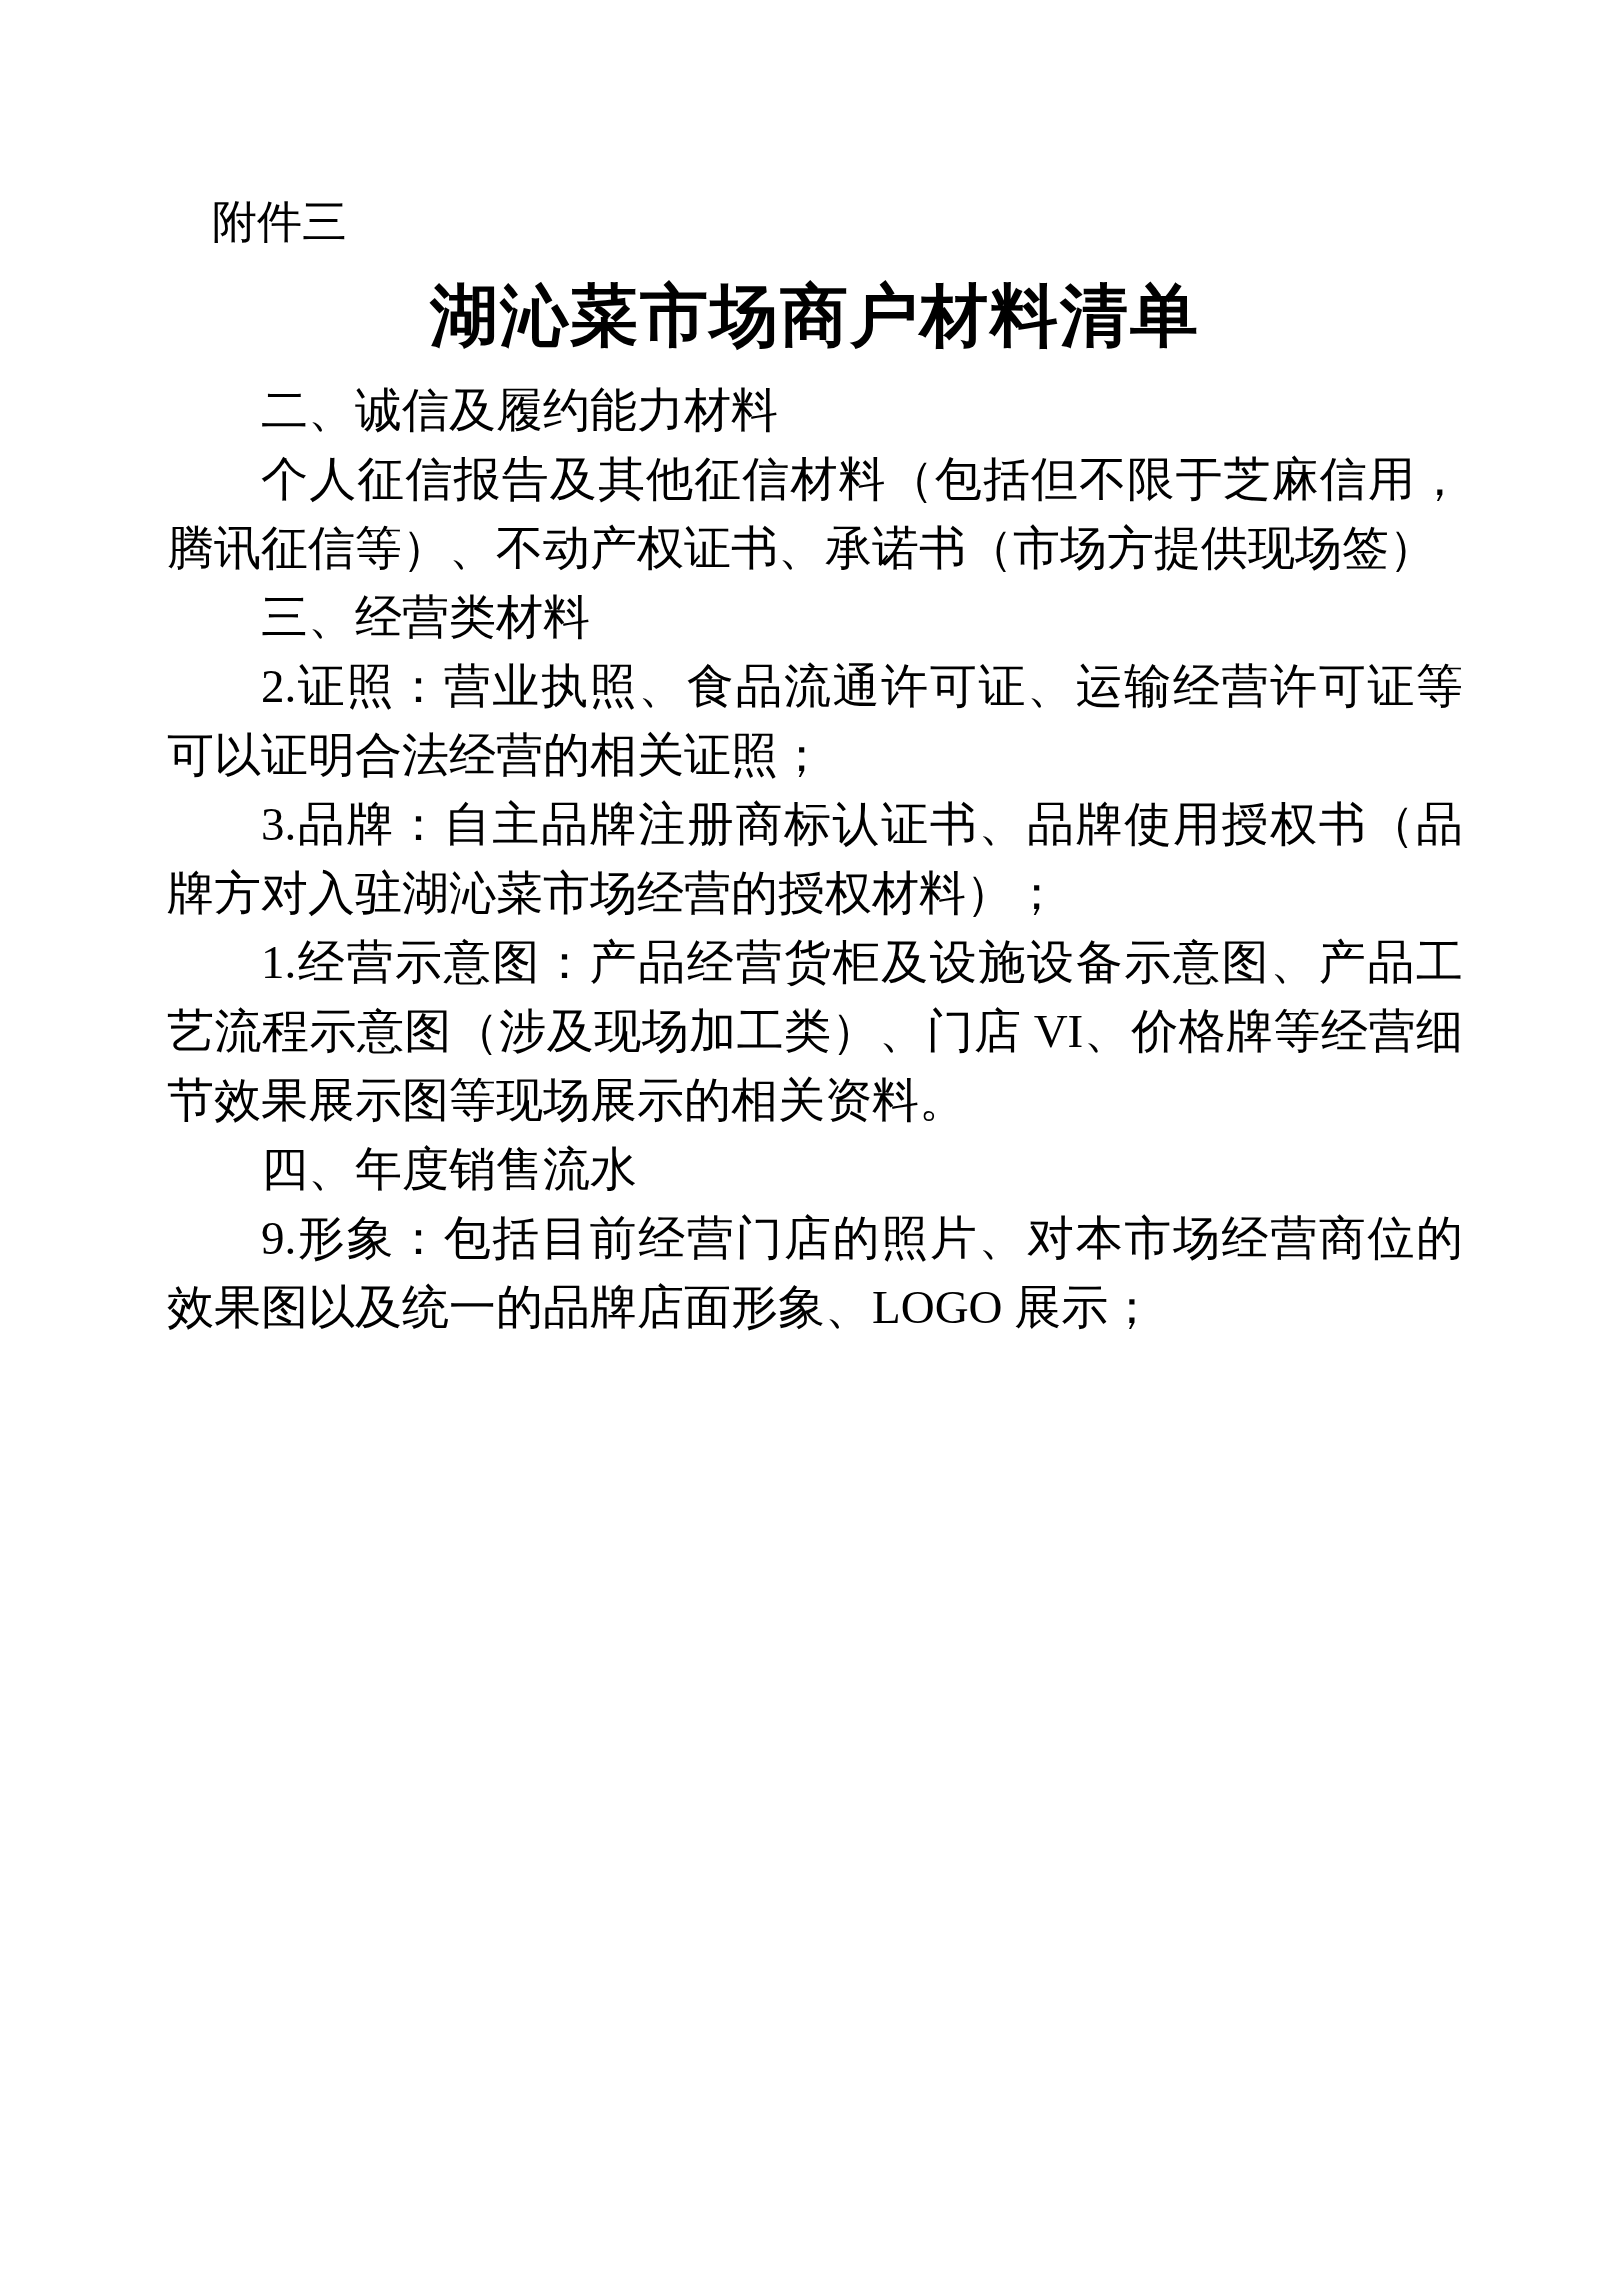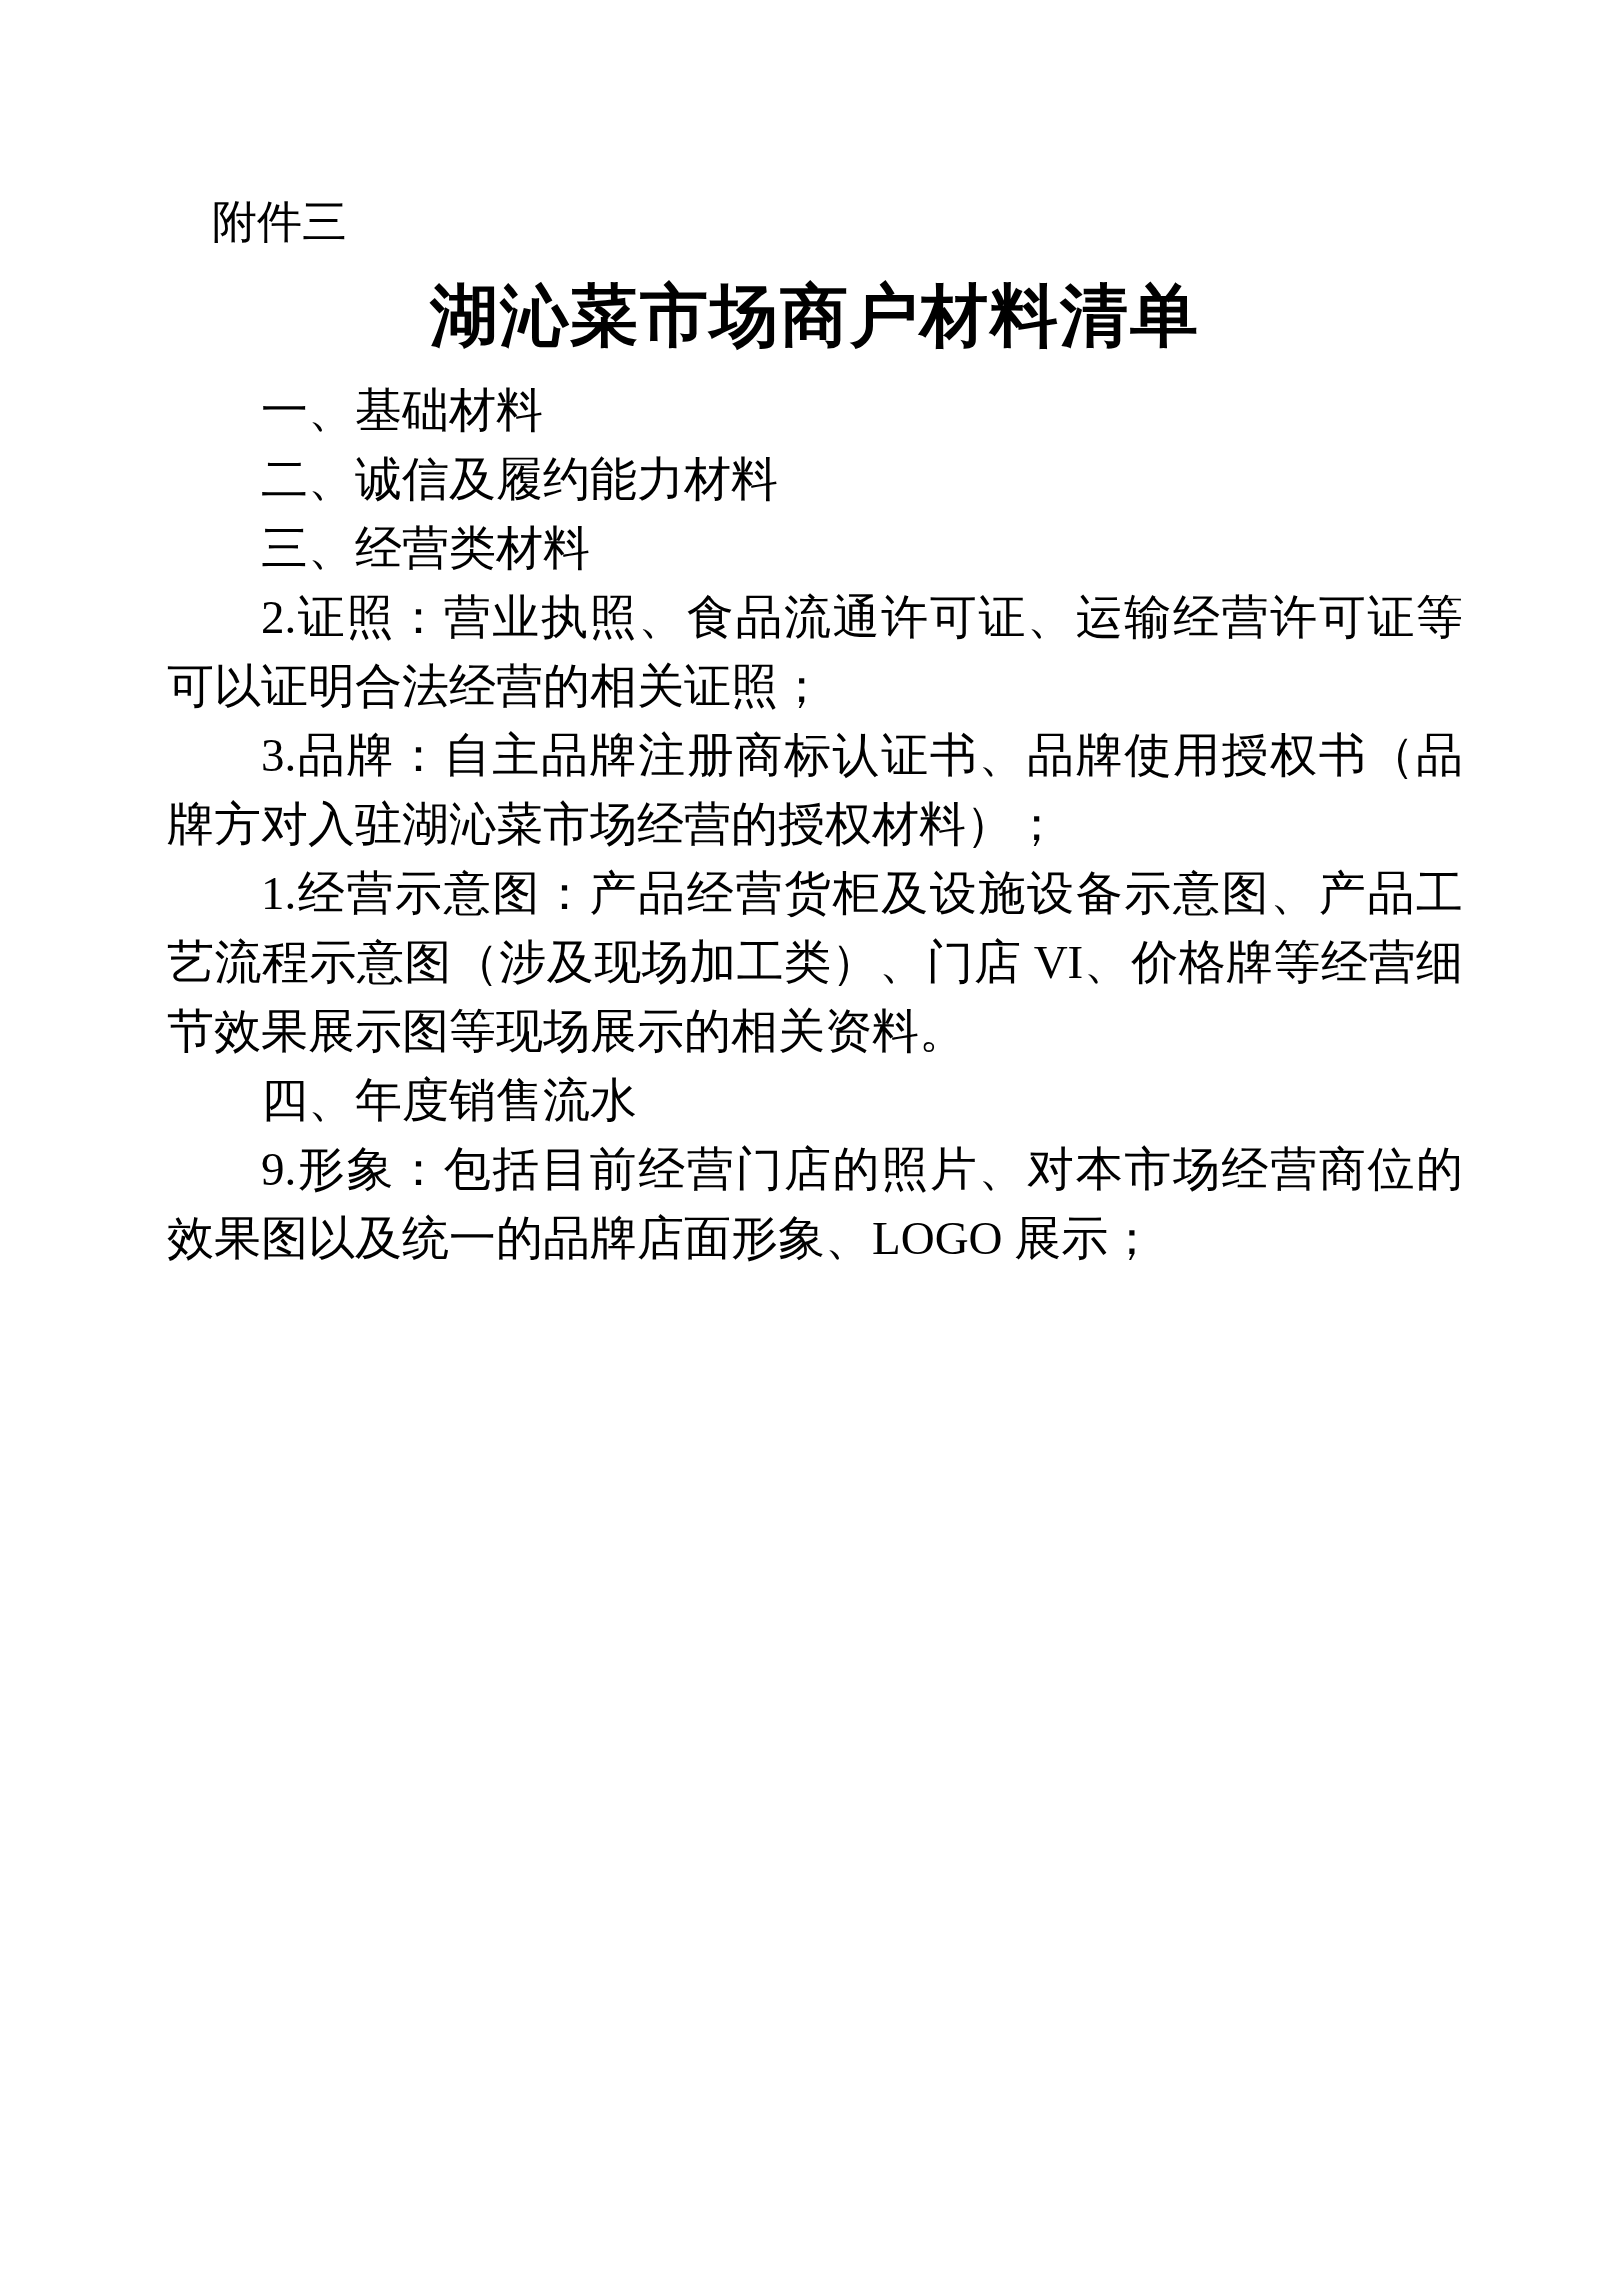--- a/index.html
+++ b/index.html
@@ -46,22 +46,22 @@
     font-weight: 400;
   }
 </style>
 </head>
 <body>
 
 <div class="page">
   <div class="content">
     <p class="attachment">附件三</p>
     <h1 class="doc-title">湖沁菜市场商户材料清单</h1>
-    <p class="para">一、基础材料</p>
     <p class="para">二、诚信及履约能力材料</p>
+    <p class="para">个人征信报告及其他征信材料（包括但不限于芝麻信用，腾讯征信等）、不动产权证书、承诺书（市场方提供现场签）</p>
     <p class="para">三、经营类材料</p>
     <p class="para">2.证照：营业执照、食品流通许可证、运输经营许可证等可以证明合法经营的相关证照；</p>
     <p class="para">3.品牌：自主品牌注册商标认证书、品牌使用授权书（品牌方对入驻湖沁菜市场经营的授权材料）；</p>
     <p class="para">1.经营示意图：产品经营货柜及设施设备示意图、产品工艺流程示意图（涉及现场加工类）、门店 VI、价格牌等经营细节效果展示图等现场展示的相关资料。</p>
     <p class="para">四、年度销售流水</p>
     <p class="para">9.形象：包括目前经营门店的照片、对本市场经营商位的效果图以及统一的品牌店面形象、LOGO 展示；</p>
   </div>
 </div>
 
 

